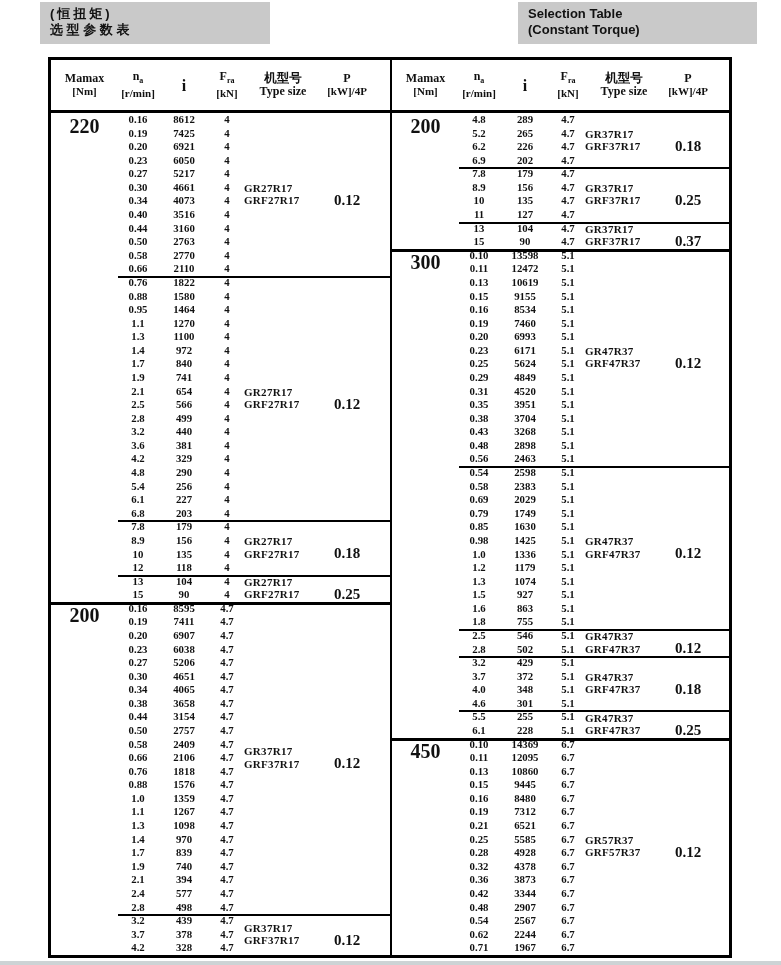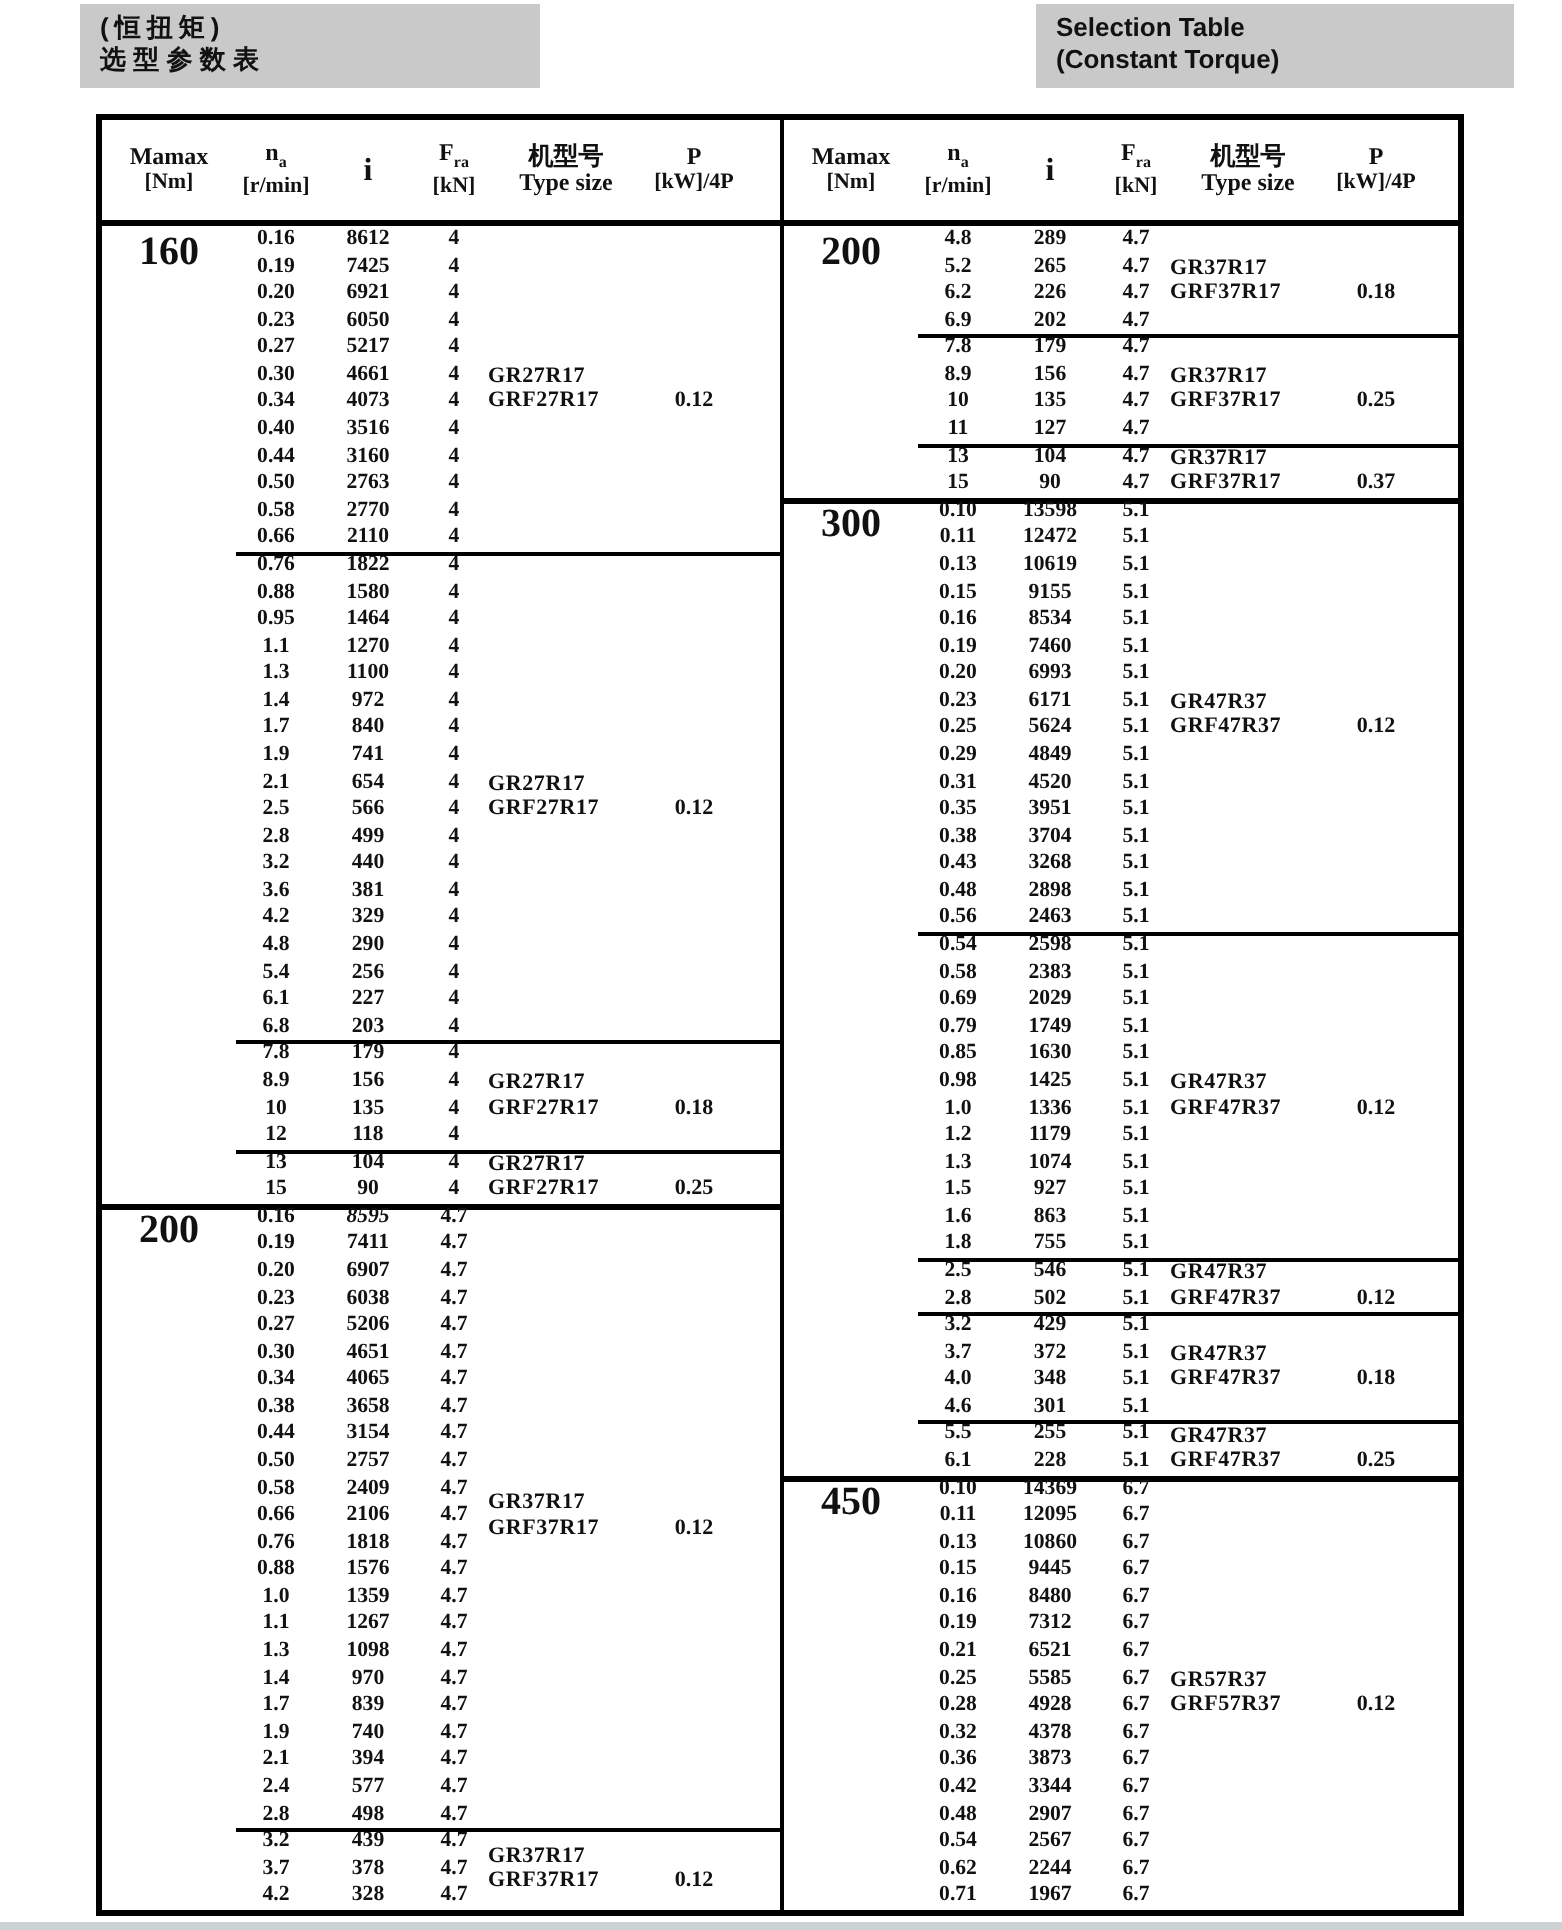--- a/index.html
+++ b/index.html
@@ -54,21 +54,21 @@
     grid-auto-rows:13.58px; font-weight:bold; font-size:10.8px;
   }
   .group + .group { box-shadow: inset 0 2px 0 #000; }
   .c { text-align:center; line-height:13.58px; white-space:nowrap; }
   .c-type {
     grid-column:4; display:flex; flex-direction:column; justify-content:center;
     text-align:left; font-size:11px; line-height:12.5px; letter-spacing:0.3px; white-space:nowrap;
   }
   .c-p {
     grid-column:5; display:flex; align-items:center; justify-content:center;
-    font-size:11px;
+    font-size:15px;
     margin-top:12px;
   }
 </style>
 </head>
 <body>
 
 <div class="page">
 
   <div class="titles">
     <div class="title-box cn">
@@ -102,21 +102,21 @@
           <div class="cn-line">机型号</div>
           <div class="m">Type size</div>
         </div>
         <div class="th th-p">
           <div class="m">P</div>
           <div class="u">[kW]/4P</div>
         </div>
       </div>
       <div class="tbody" id="left-body">
           <div class="section">
-            <div class="mamax-cell">160</div>
+            <div class="mamax-cell">220</div>
             <div class="groups">
               <div class="group">
                 <div class="c" style="grid-area: 1 / 1;">0.16</div>
                 <div class="c" style="grid-area: 1 / 2;">8612</div>
                 <div class="c" style="grid-area: 1 / 3;">4</div>
                 <div class="c" style="grid-area: 2 / 1;">0.19</div>
                 <div class="c" style="grid-area: 2 / 2;">7425</div>
                 <div class="c" style="grid-area: 2 / 3;">4</div>
                 <div class="c" style="grid-area: 3 / 1;">0.20</div>
                 <div class="c" style="grid-area: 3 / 2;">6921</div>
@@ -247,21 +247,21 @@
                 </div>
                 <div class="c-p" style="grid-row: 1 / span 2;">0.25</div>
               </div>
             </div>
           </div>
           <div class="section">
             <div class="mamax-cell">200</div>
             <div class="groups">
               <div class="group">
                 <div class="c" style="grid-area: 1 / 1;">0.16</div>
-                <div class="c" style="grid-area: 1 / 2; font-style: italic;">8595</div>
+                <div class="c" style="grid-area: 1 / 2;">8595</div>
                 <div class="c" style="grid-area: 1 / 3;">4.7</div>
                 <div class="c" style="grid-area: 2 / 1;">0.19</div>
                 <div class="c" style="grid-area: 2 / 2;">7411</div>
                 <div class="c" style="grid-area: 2 / 3;">4.7</div>
                 <div class="c" style="grid-area: 3 / 1;">0.20</div>
                 <div class="c" style="grid-area: 3 / 2;">6907</div>
                 <div class="c" style="grid-area: 3 / 3;">4.7</div>
                 <div class="c" style="grid-area: 4 / 1;">0.23</div>
                 <div class="c" style="grid-area: 4 / 2;">6038</div>
                 <div class="c" style="grid-area: 4 / 3;">4.7</div>

